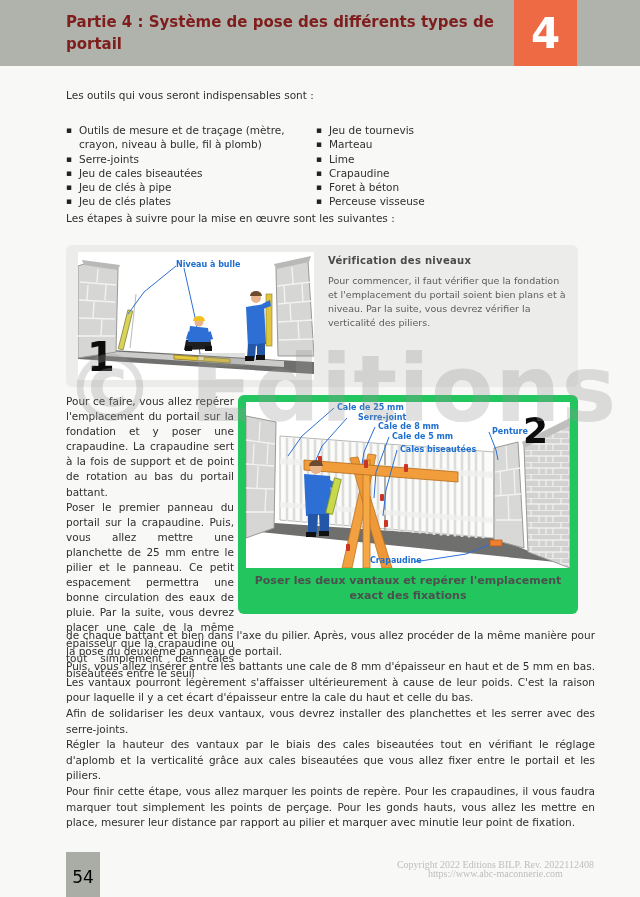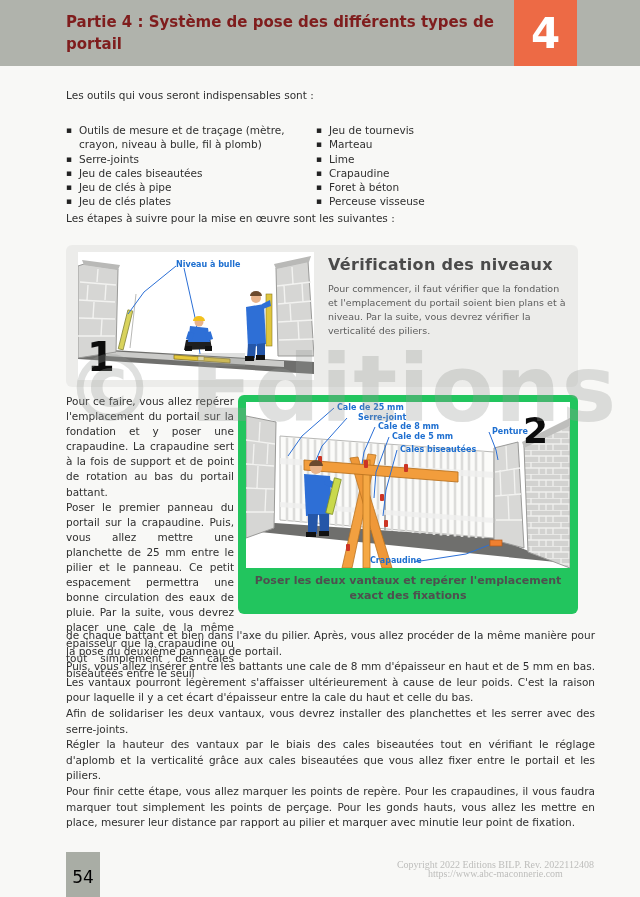--- a/index.html
+++ b/index.html
@@ -53,21 +53,21 @@
   .illu1 svg { position: absolute; left: 0; top: 0; }
   .illu-label {
     position: absolute; color: #1e6fd0; font-weight: bold; font-size: 8px;
     white-space: nowrap;
   }
   .illu-number {
     position: absolute; font-weight: 900; color: #0c0c0c;
     font-family: "DejaVu Sans", sans-serif;
   }
   .step1-text { position: absolute; left: 262px; top: 10px; width: 238px; }
-  .step1-text h3 { font-size: 16px; color: #4a4a4a; letter-spacing: .3px; margin-bottom: 8px; }
+  .step1-text h3 { font-size: 10px; color: #4a4a4a; letter-spacing: .3px; margin-bottom: 8px; }
   .step1-text p { font-size: 9.5px; line-height: 14px; color: #5c5c5c; }
   
   .para-left {
     position: absolute; left: 66px; top: 394px; width: 168px;
     font-size: 10.5px; line-height: 15.1px; text-align: justify;
   }
   .para-left p + p { margin-top: 0; }
   .step2 {
     position: absolute; left: 238px; top: 395px;
     width: 340px; height: 219px;

